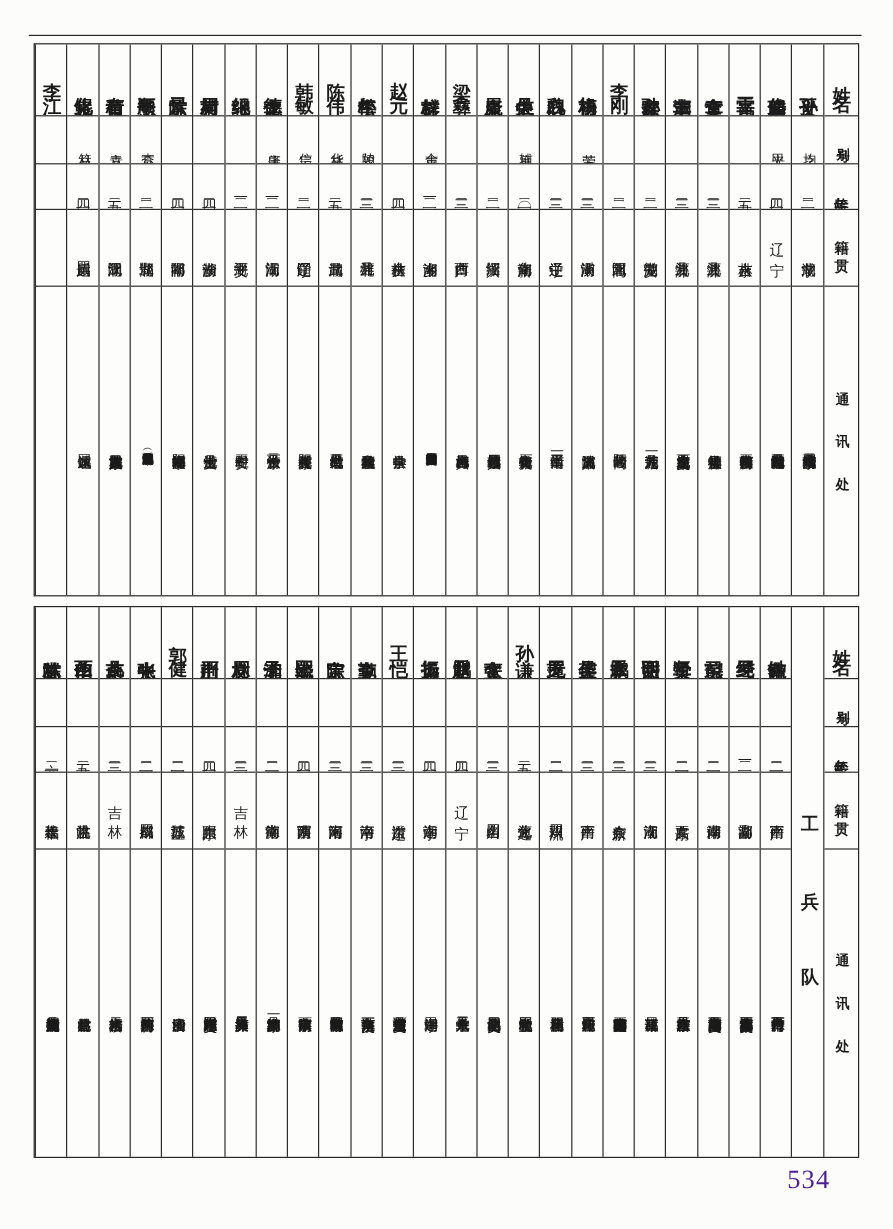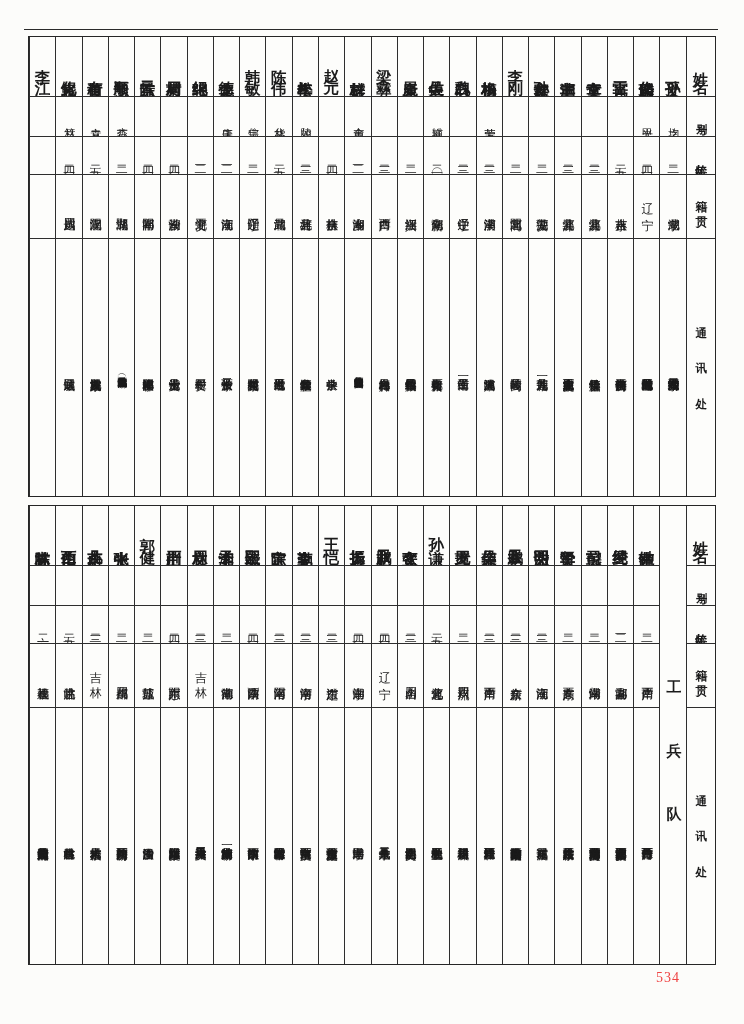--- a/index.html
+++ b/index.html
@@ -67,21 +67,21 @@
   .hdr-tight{letter-spacing:0.15em;}
   .hdr-addr{letter-spacing:3.1em;font-size:14.5px;}
   
   .section-col .c-full{align-items:center;}
   .section-label{
     font-weight:bold;font-size:15px;letter-spacing:4.2em;
     padding-top:0;transform:translateY(1.8em);
   }
   .page-number{
     position:absolute;left:656px;top:970px;
-    font-size:14px;letter-spacing:1px;color:#ef4444;
+    font-size:22px;letter-spacing:1px;color:#4c1d95;
     font-family:"Liberation Serif","DejaVu Serif",serif;
   }
 </style>
 </head>
 <body>
 
 <div class="top-rule"></div>
 
 <div class="table" id="t-top">
   <div class="col header-col">

